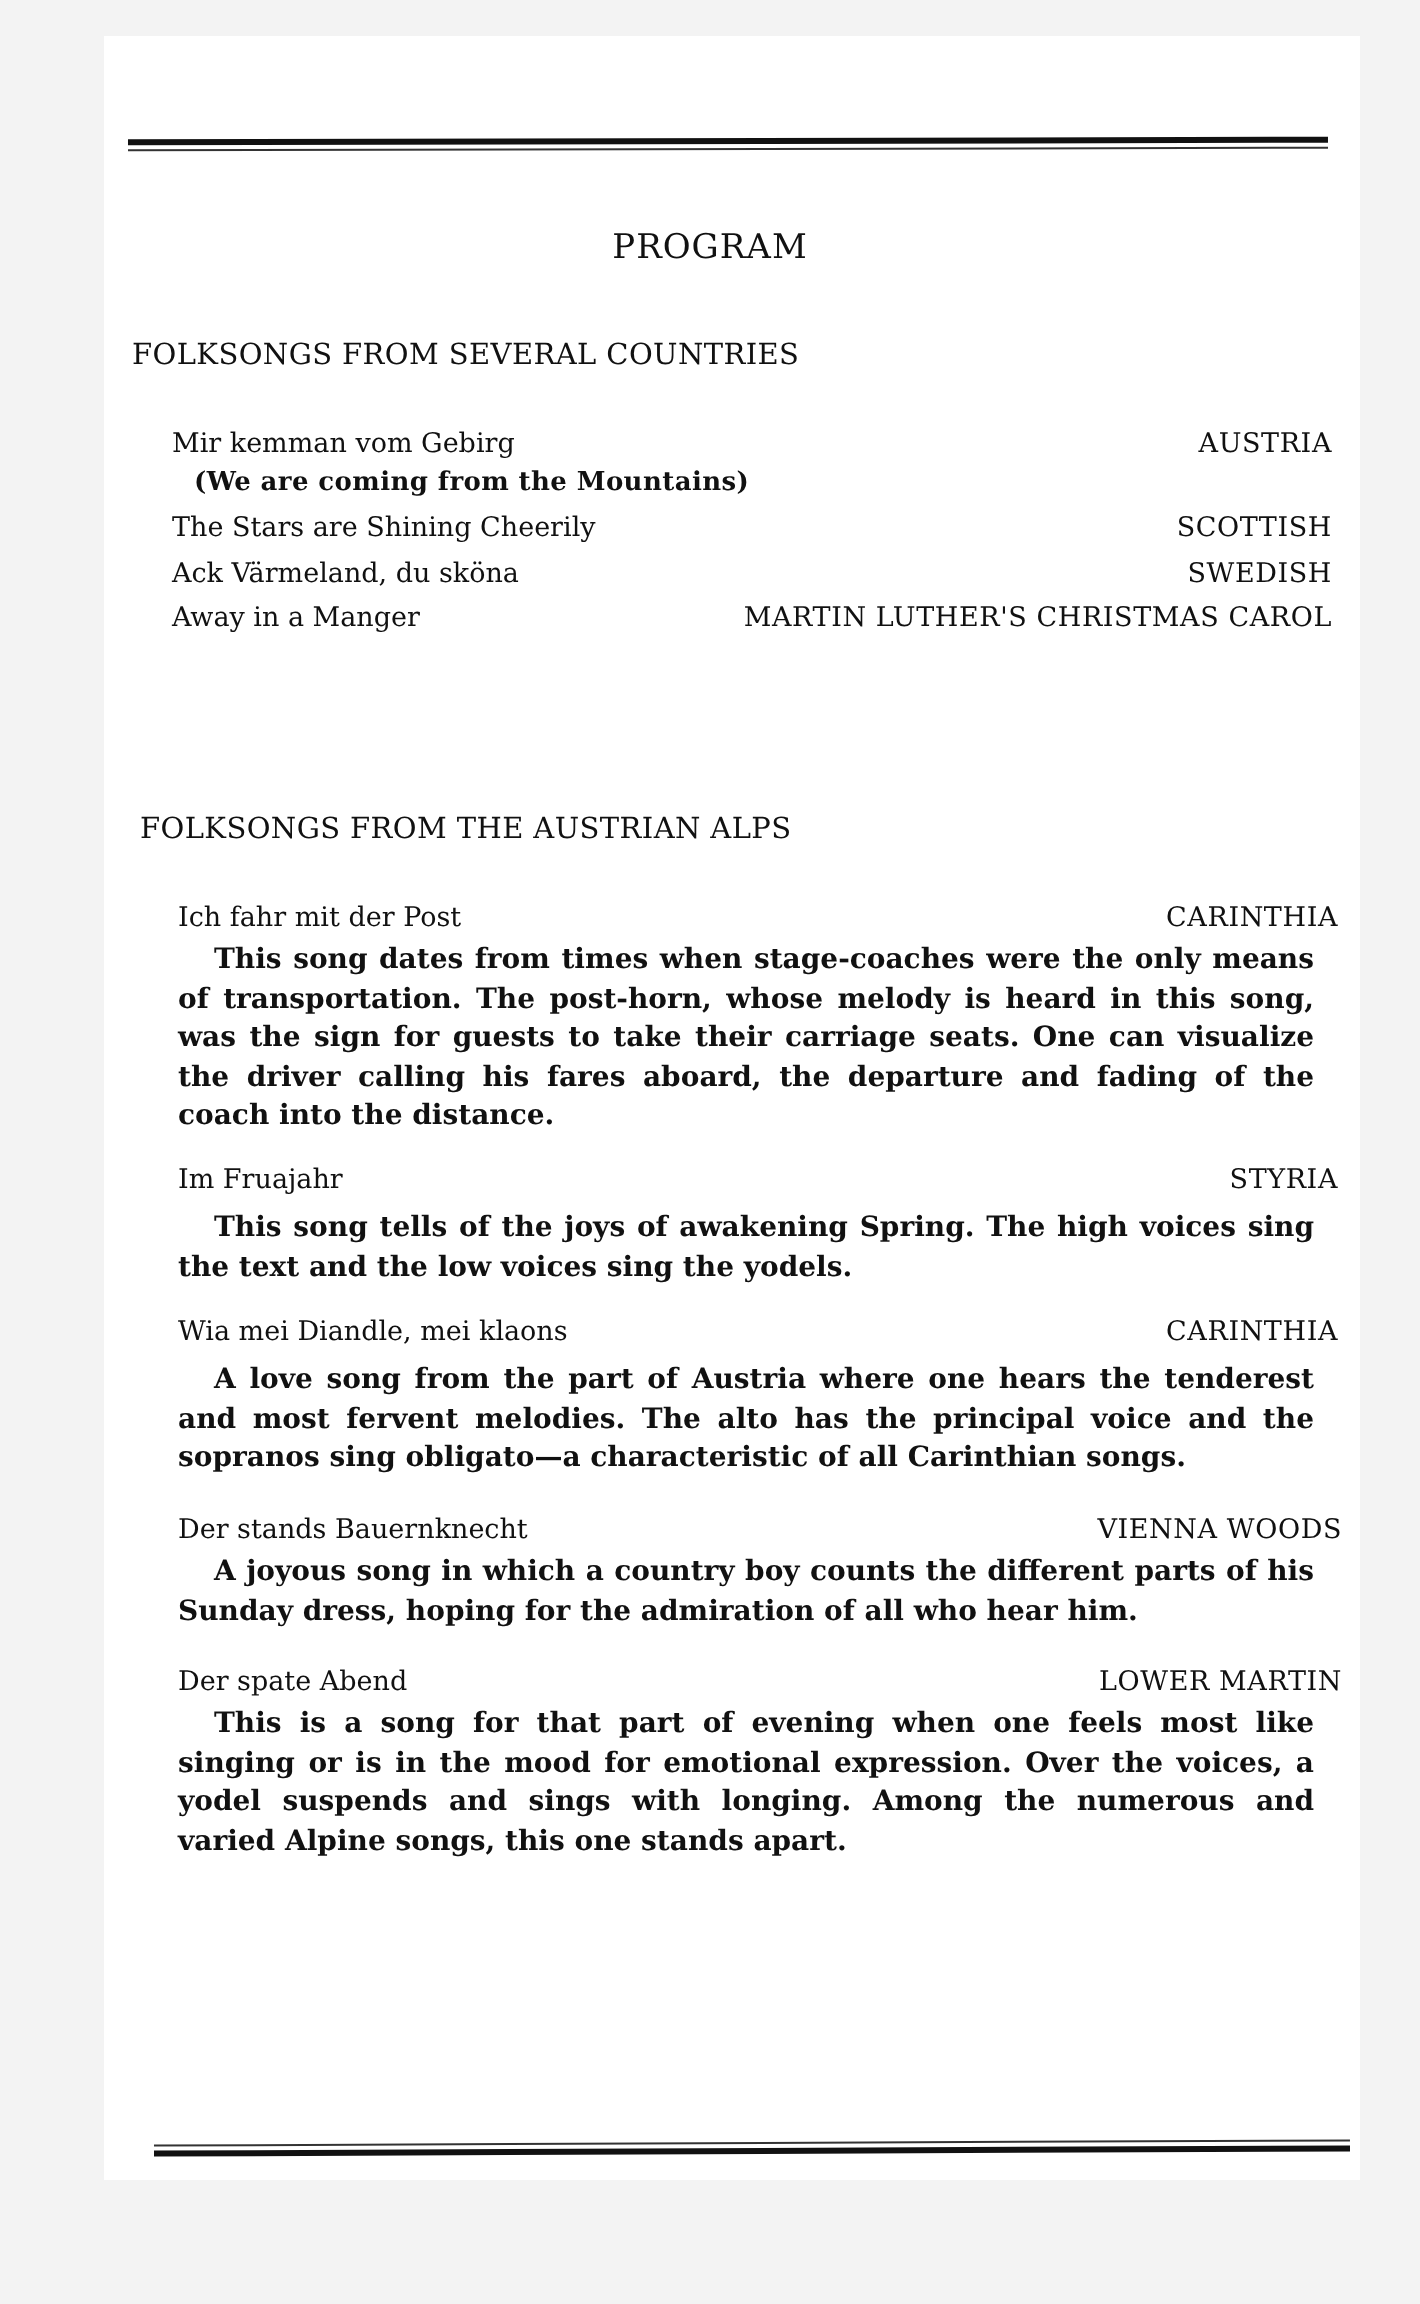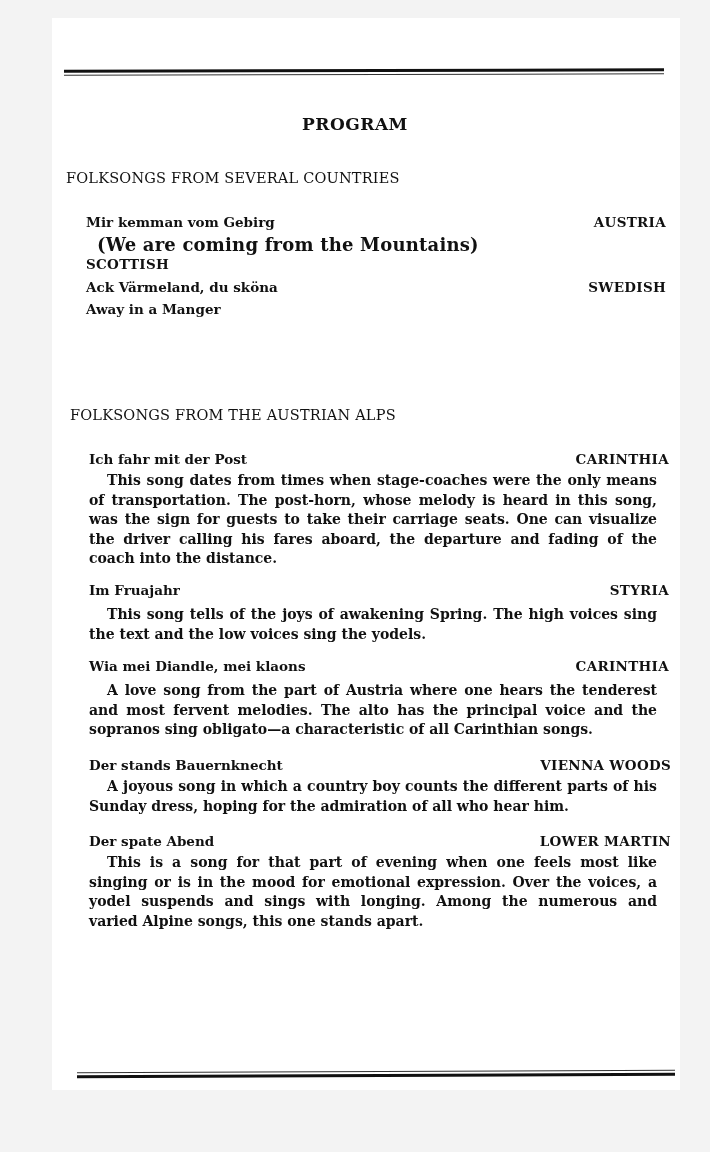--- a/index.html
+++ b/index.html
@@ -18,32 +18,32 @@
     position: absolute; left: 64px; width: 600px;
   }
   .rule .thick { height: 3px; background: #111; }
   .rule .thin { height: 1px; background: #333; margin-top: 2px; }
   .rule.top { top: 69px; transform: rotate(-0.12deg); }
   .rule.bottom { top: 1071px; left: 77px; width: 598px; transform: rotate(-0.25deg); }
   .rule.bottom .thin { margin-top: 0; margin-bottom: 2px; }
 
   .title {
     position: absolute; top: 114px; left: 0; width: 710px; text-align: center;
-    font-size: 17px; letter-spacing: 0.5px; font-weight: bold;
+    font-size: 17px; letter-spacing: 0.5px; font-weight: normal;
   }
   .section-head {
     position: absolute; font-weight: normal; font-size: 14.5px; letter-spacing: 0.2px;
   }
   .row {
     position: absolute; display: flex; justify-content: space-between; align-items: baseline;
-    font-weight: bold; font-size: 13.5px;
+    font-weight: normal; font-size: 13.5px;
   }
   .row .origin { letter-spacing: 0.3px; }
   .sub {
-    position: absolute; font-weight: bold; font-size: 18px; letter-spacing: 0.2px;
+    position: absolute; font-weight: bold; font-size: 13px; letter-spacing: 0.2px;
   }
   .desc {
     position: absolute; font-size: 14px; line-height: 19.5px; text-align: justify;
     font-weight: 600; text-indent: 18px;
   }
 </style>
 </head>
 <body>
 
 <div class="paper"></div>
@@ -57,28 +57,30 @@
 
 <div class="section-head" style="top:170px;left:66px;">FOLKSONGS FROM SEVERAL COUNTRIES</div>
 
 <div class="row" style="top:214px;left:86px;width:580px;">
   <span>Mir kemman vom Gebirg</span>
   <span class="origin">AUSTRIA</span>
 </div>
 <div class="sub" style="top:234px;left:97px;">(We are coming from the Mountains)</div>
 
 <div class="row" style="top:256px;left:86px;width:580px;">
+  <span>The Stars are Shining Cheerily</span>
   <span class="origin">SCOTTISH</span>
 </div>
 <div class="row" style="top:279px;left:86px;width:580px;">
   <span>Ack Värmeland, du sköna</span>
   <span class="origin">SWEDISH</span>
 </div>
 <div class="row" style="top:301px;left:86px;width:580px;">
   <span>Away in a Manger</span>
+  <span class="origin">MARTIN LUTHER'S CHRISTMAS CAROL</span>
 </div>
 
 <div class="section-head" style="top:407px;left:70px;">FOLKSONGS FROM THE AUSTRIAN ALPS</div>
 
 <div class="row" style="top:451px;left:89px;width:580px;text-align:center;">
   <span>Ich fahr mit der Post</span>
   <span class="origin">CARINTHIA</span>
 </div>
 <div class="desc" style="top:471px;left:89px;width:568px;">This song dates from times when stage-coaches were the only means of transportation. The post-horn, whose melody is heard in this song, was the sign for guests to take their carriage seats. One can visualize the driver calling his fares aboard, the departure and fading of the coach into the distance.</div>
 

